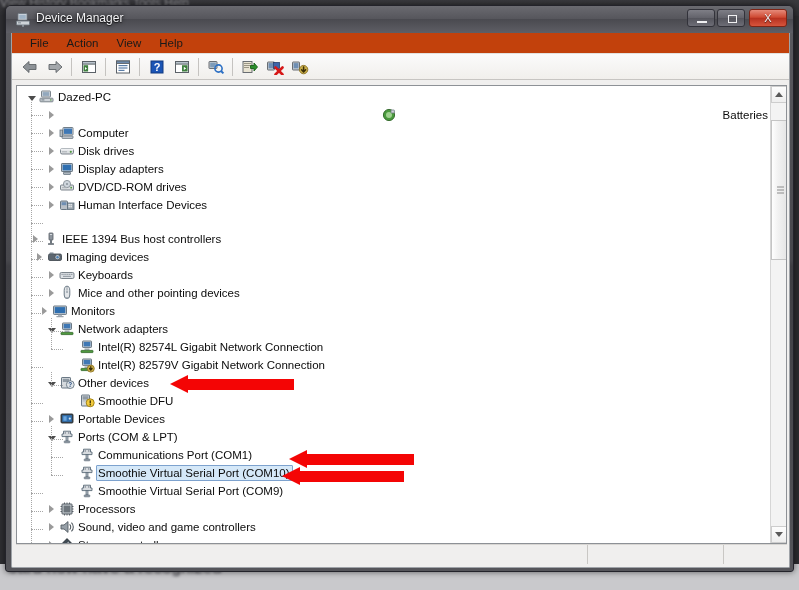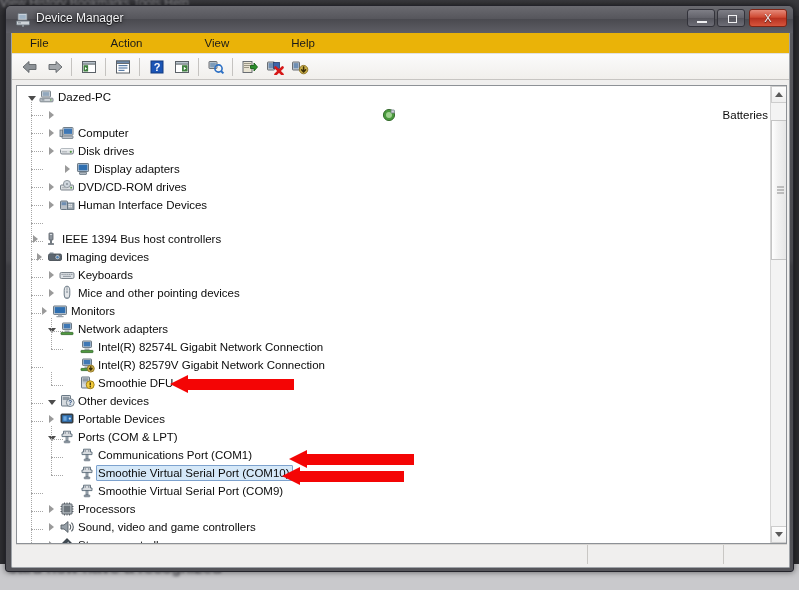--- a/index.html
+++ b/index.html
@@ -106,27 +106,26 @@
     width: 779px; height: 535px;
     background: #f0efee;
     border: 1px solid #9fa3a8;
     border-top: none;
     border-radius: 0 0 2px 2px;
   }
 
   
   #menubar {
     height: 21px;
-    background: #eab308;
+    background: #c2410c;
     border-bottom: 1px solid #e3e1de;
     display: flex;
     align-items: center;
     padding-left: 9px;
     position: relative;
-    gap: 44px;
   }
   .menu-item {
     font-size: 11.5px;
     color: #1a1a1a;
     padding: 2px 9px;
     cursor: default;
     white-space: nowrap;
   }
 
   
@@ -482,21 +481,21 @@
             <span class="ticon">
               <svg width="16" height="16" viewBox="0 0 16 16">
                 <rect x="1.5" y="5.5" width="13" height="5.5" rx="1.6" fill="#dcdfe2" stroke="#6d7780" stroke-width=".9"></rect>
                 <rect x="1.5" y="5.5" width="13" height="2" rx="1" fill="#eef0f2"></rect>
                 <circle cx="11.8" cy="8.8" r="1.1" fill="#4f9a3f"></circle>
                 <rect x="3" y="8.3" width="5" height="1" fill="#a8aeb4"></rect>
               </svg>
             </span>
             <span class="label">Disk drives</span>
           </div>
-          <div class="row" style="padding-left: 44px;">
+          <div class="row" style="padding-left: 28px;">
             <span class="twisty">
               <span class="tri-closed"></span>
             </span>
             <span class="ticon">
               <svg width="16" height="16" viewBox="0 0 16 16">
                 <rect x="2.5" y="2.5" width="11" height="8" rx=".6" fill="#c9cfd5" stroke="#5b6b78" stroke-width=".9"></rect>
                 <rect x="3.6" y="3.6" width="8.8" height="5.8" fill="#2f6fb0"></rect>
                 <rect x="4.5" y="11.2" width="7" height="2.2" rx=".5" fill="#b7bec5" stroke="#5b6b78" stroke-width=".8"></rect>
               </svg>
             </span>
@@ -641,47 +640,47 @@
                 <rect x="3.5" y="2" width="9" height="6.4" rx=".6" fill="#ccd2d8" stroke="#5b6b78" stroke-width=".9"></rect>
                 <rect x="4.6" y="3" width="6.8" height="4.4" fill="#3f78b5"></rect>
                 <rect x="5.5" y="9.4" width="5" height="1.6" fill="#a4acb3"></rect>
                 <rect x="2" y="11.4" width="12" height="2.2" rx=".5" fill="#4f9a3f" stroke="#2d6425" stroke-width=".8"></rect>
                 <circle cx="11.8" cy="11.6" r="3.5" fill="#c9ae4a" stroke="#8a6f1e" stroke-width=".8"></circle>
                 <path d="M11.8 9.6 L11.8 12.4 M10.5 11.5 L11.8 13 L13.1 11.5" stroke="#3a2e06" stroke-width="1.2" fill="none" stroke-linecap="round"></path>
               </svg>
             </span>
             <span class="label">Intel(R) 82579V Gigabit Network Connection</span>
           </div>
+          <div class="row" style="padding-left: 28px;">
+            <span class="twisty">
+              <span class="tri-open"></span>
+            </span>
+            <span class="ticon">
+              <svg width="16" height="16" viewBox="0 0 16 16">
+                <rect x="2.5" y="2.5" width="9" height="10.5" rx=".6" fill="#d5dade" stroke="#5b6b78" stroke-width=".9"></rect>
+                <rect x="3.8" y="3.8" width="6.4" height="3.2" fill="#8f9aa4"></rect>
+                <circle cx="11.3" cy="9.6" r="3.9" fill="#dfe4e8" stroke="#5b6b78" stroke-width=".8"></circle>
+                <text x="11.3" y="12" font-family="Liberation Sans, sans-serif" font-size="6.4" font-weight="bold" fill="#2b4f82" text-anchor="middle">?</text>
+              </svg>
+            </span>
+            <span class="label">Other devices</span>
+          </div>
           <div class="row" style="padding-left: 48px;">
             <span class="twisty"></span>
             <span class="ticon">
               <svg width="16" height="16" viewBox="0 0 16 16">
                 <rect x="2.5" y="2" width="8" height="11" rx=".6" fill="#d5dade" stroke="#5b6b78" stroke-width=".9"></rect>
                 <rect x="3.6" y="3.2" width="5.8" height="3.4" fill="#8f9aa4"></rect>
                 <rect x="3.6" y="7.4" width="5.8" height="1" fill="#aeb6bd"></rect>
                 <circle cx="11.2" cy="9.8" r="4" fill="#f2cb3d" stroke="#9a7a0d" stroke-width=".9"></circle>
                 <rect x="10.6" y="7.4" width="1.3" height="3" fill="#3a2e06"></rect>
                 <rect x="10.6" y="11.1" width="1.3" height="1.3" fill="#3a2e06"></rect>
               </svg>
             </span>
             <span class="label">Smoothie DFU</span>
-          </div>
-          <div class="row" style="padding-left: 28px;">
-            <span class="twisty">
-              <span class="tri-open"></span>
-            </span>
-            <span class="ticon">
-              <svg width="16" height="16" viewBox="0 0 16 16">
-                <rect x="2.5" y="2.5" width="9" height="10.5" rx=".6" fill="#d5dade" stroke="#5b6b78" stroke-width=".9"></rect>
-                <rect x="3.8" y="3.8" width="6.4" height="3.2" fill="#8f9aa4"></rect>
-                <circle cx="11.3" cy="9.6" r="3.9" fill="#dfe4e8" stroke="#5b6b78" stroke-width=".8"></circle>
-                <text x="11.3" y="12" font-family="Liberation Sans, sans-serif" font-size="6.4" font-weight="bold" fill="#2b4f82" text-anchor="middle">?</text>
-              </svg>
-            </span>
-            <span class="label">Other devices</span>
           </div>
           <div class="row" style="padding-left: 28px;">
             <span class="twisty">
               <span class="tri-closed"></span>
             </span>
             <span class="ticon">
               <svg width="16" height="16" viewBox="0 0 16 16">
                 <rect x="2" y="3" width="12" height="9" rx="1" fill="#41484f" stroke="#272c31" stroke-width=".9"></rect>
                 <rect x="3.2" y="4.2" width="9.6" height="6.6" fill="#2f6fb0"></rect>
                 <rect x="4.4" y="5.3" width="3.2" height="4.4" fill="#6aa6de"></rect>

